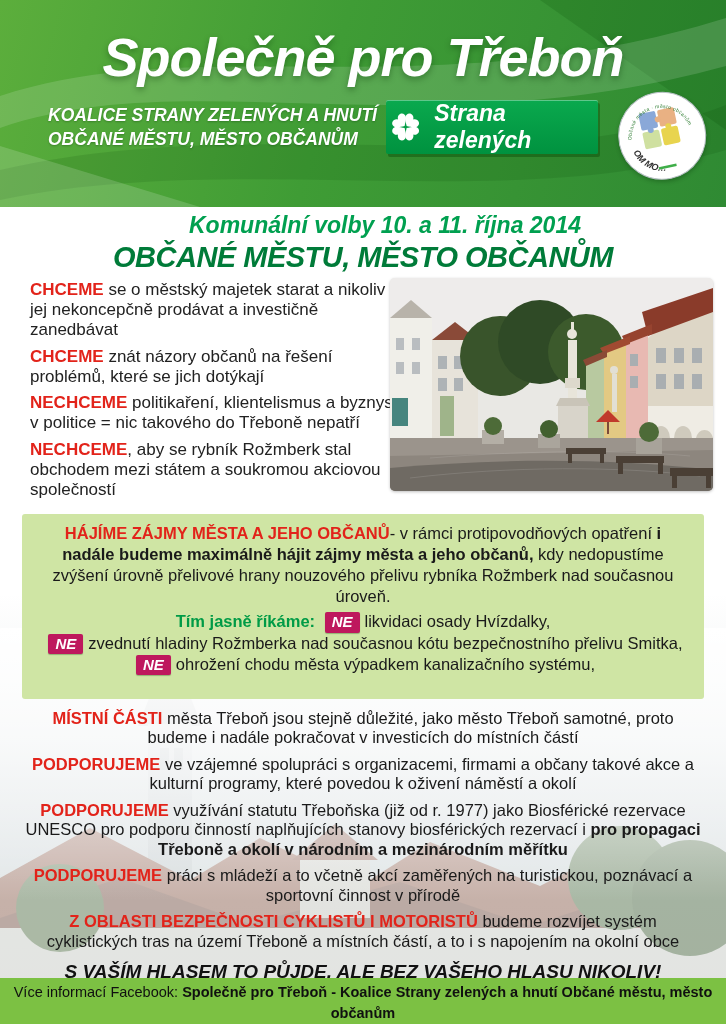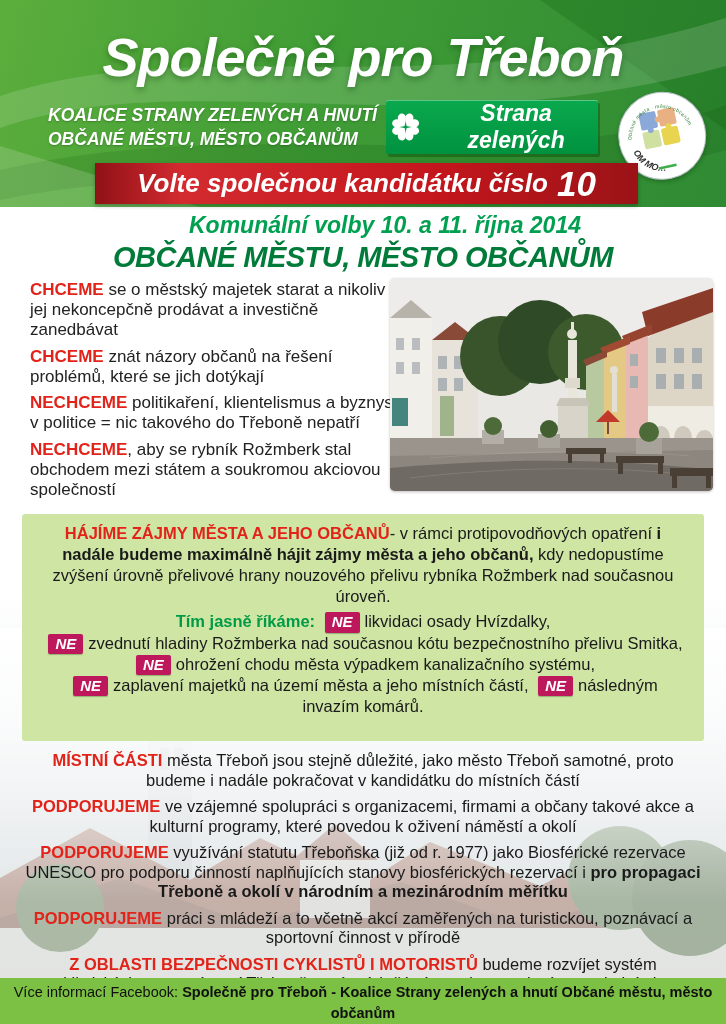--- a/index.html
+++ b/index.html
@@ -14,21 +14,21 @@
   .header svg.swoosh{position:absolute;inset:0;}
   .main-title{position:absolute;top:26px;left:0;width:100%;text-align:center;
     color:#fff;font-size:54px;font-weight:900;font-style:italic;letter-spacing:-1px;
     text-shadow:0 3px 6px rgba(0,45,0,.35);z-index:2;margin:0;}
   .subtitle{position:absolute;top:104px;left:48px;color:#fff;font-weight:800;font-style:italic;
     font-size:17.5px;line-height:1.35;z-index:2;text-shadow:0 1px 2px rgba(0,45,0,.3);}
   .sz-badge{position:absolute;left:386px;top:100px;width:212px;height:54px;
     background:linear-gradient(#0aa94e,#00923f);border-radius:2px;
     box-shadow:2px 3px 0 rgba(0,60,0,.35), inset 0 1px 0 rgba(255,255,255,.35);
     display:flex;align-items:center;justify-content:center;gap:9px;z-index:2;}
-  .sz-badge .label{color:#fff;font-style:italic;font-weight:800;font-size:23px;text-align:center;}
+  .sz-badge .label{color:#fff;font-style:italic;font-weight:800;font-size:23px;}
   .ommo-logo{position:absolute;right:22px;top:92px;width:86px;height:86px;z-index:2;
     transform:rotate(-12deg);}
   .ommo-logo .disc{width:86px;height:86px;border-radius:50%;background:#fff;
     border:1px solid #b9c2c6;box-shadow:0 2px 4px rgba(0,40,0,.3);}
   .ommo-logo svg{position:absolute;inset:0;}
   .red-banner{position:absolute;left:95px;top:163px;width:543px;height:41px;
     background:linear-gradient(90deg,#8f1116,#d32b30 16%,#c4161c 62%,#9b1317 100%);
     display:flex;align-items:center;justify-content:center;z-index:4;
     box-shadow:0 2px 4px rgba(0,0,0,.3);}
   .red-banner .txt{color:#fff;font-style:italic;font-weight:800;font-size:26px;white-space:pre;}
@@ -146,24 +146,20 @@
           <textPath href="#arcT" startOffset="4">Občané města · město občanům</textPath>
         </text>
         <text font-size="9" font-weight="bold" font-style="italic" fill="#333333" font-family="Liberation Sans, sans-serif">
           <textPath href="#arcB" startOffset="6">OM MO…</textPath>
         </text>
         <rect x="34" y="74" width="18" height="2.5" fill="#3fae49"></rect>
       </svg>
     </div>
   </div>
 
-  <div class="red-banner">
-    <span class="txt">Volte společnou kandidátku číslo</span>
-    <span class="num">10</span>
-  </div>
 
   <div class="election-line">Komunální volby 10. a 11. října 2014</div>
   <div class="headline">OBČANÉ MĚSTU, MĚSTO OBČANŮM</div>
 
   <div class="content-row">
     <div class="points">
       <div class="point">
         <span class="lead">CHCEME</span><span> se o městský majetek starat a nikoliv jej nekoncepčně prodávat a investičně zanedbávat</span>
       </div>
       <div class="point">
@@ -269,29 +265,25 @@
     <div style="margin-top:4px;">
       <span class="says">Tím jasně říkáme:</span>
       <span class="ne-badge">NE</span><span>likvidaci osady Hvízdalky,</span>
     </div>
     <div>
       <span class="ne-badge">NE</span><span>zvednutí hladiny Rožmberka nad současnou kótu bezpečnostního přelivu Smitka,</span>
     </div>
     <div>
       <span class="ne-badge">NE</span><span>ohrožení chodu města výpadkem kanalizačního systému,</span>
     </div>
-    <div>
-      <span class="ne-badge">NE</span><span>zaplavení majetků na území města a jeho místních částí,</span>
-      <span class="ne-badge">NE</span><span>následným invazím komárů.</span>
-    </div>
   </div>
 
   <div class="sections">
     <div class="section">
-      <span class="lead">MÍSTNÍ ČÁSTI</span><span> města Třeboň jsou stejně důležité, jako město Třeboň samotné, proto budeme i nadále pokračovat v kandidátku do místních částí</span><span class="gb-bold"></span>
+      <span class="lead">MÍSTNÍ ČÁSTI</span><span> města Třeboň jsou stejně důležité, jako město Třeboň samotné, proto budeme i nadále pokračovat v investicích do místních částí</span><span class="gb-bold"></span>
     </div>
     <div class="section">
       <span class="lead">PODPORUJEME</span><span> ve vzájemné spolupráci s organizacemi, firmami a občany takové akce a kulturní programy, které povedou k oživení náměstí a okolí</span><span class="gb-bold"></span>
     </div>
     <div class="section">
       <span class="lead">PODPORUJEME</span><span> využívání statutu Třeboňska (již od r. 1977) jako Biosférické rezervace UNESCO pro podporu činností naplňujících stanovy biosférických rezervací i </span><span class="gb-bold">pro propagaci Třeboně a okolí v národním a mezinárodním měřítku</span>
     </div>
     <div class="section">
       <span class="lead">PODPORUJEME</span><span> práci s mládeží a to včetně akcí zaměřených na turistickou, poznávací a sportovní činnost v přírodě</span><span class="gb-bold"></span>
     </div>

